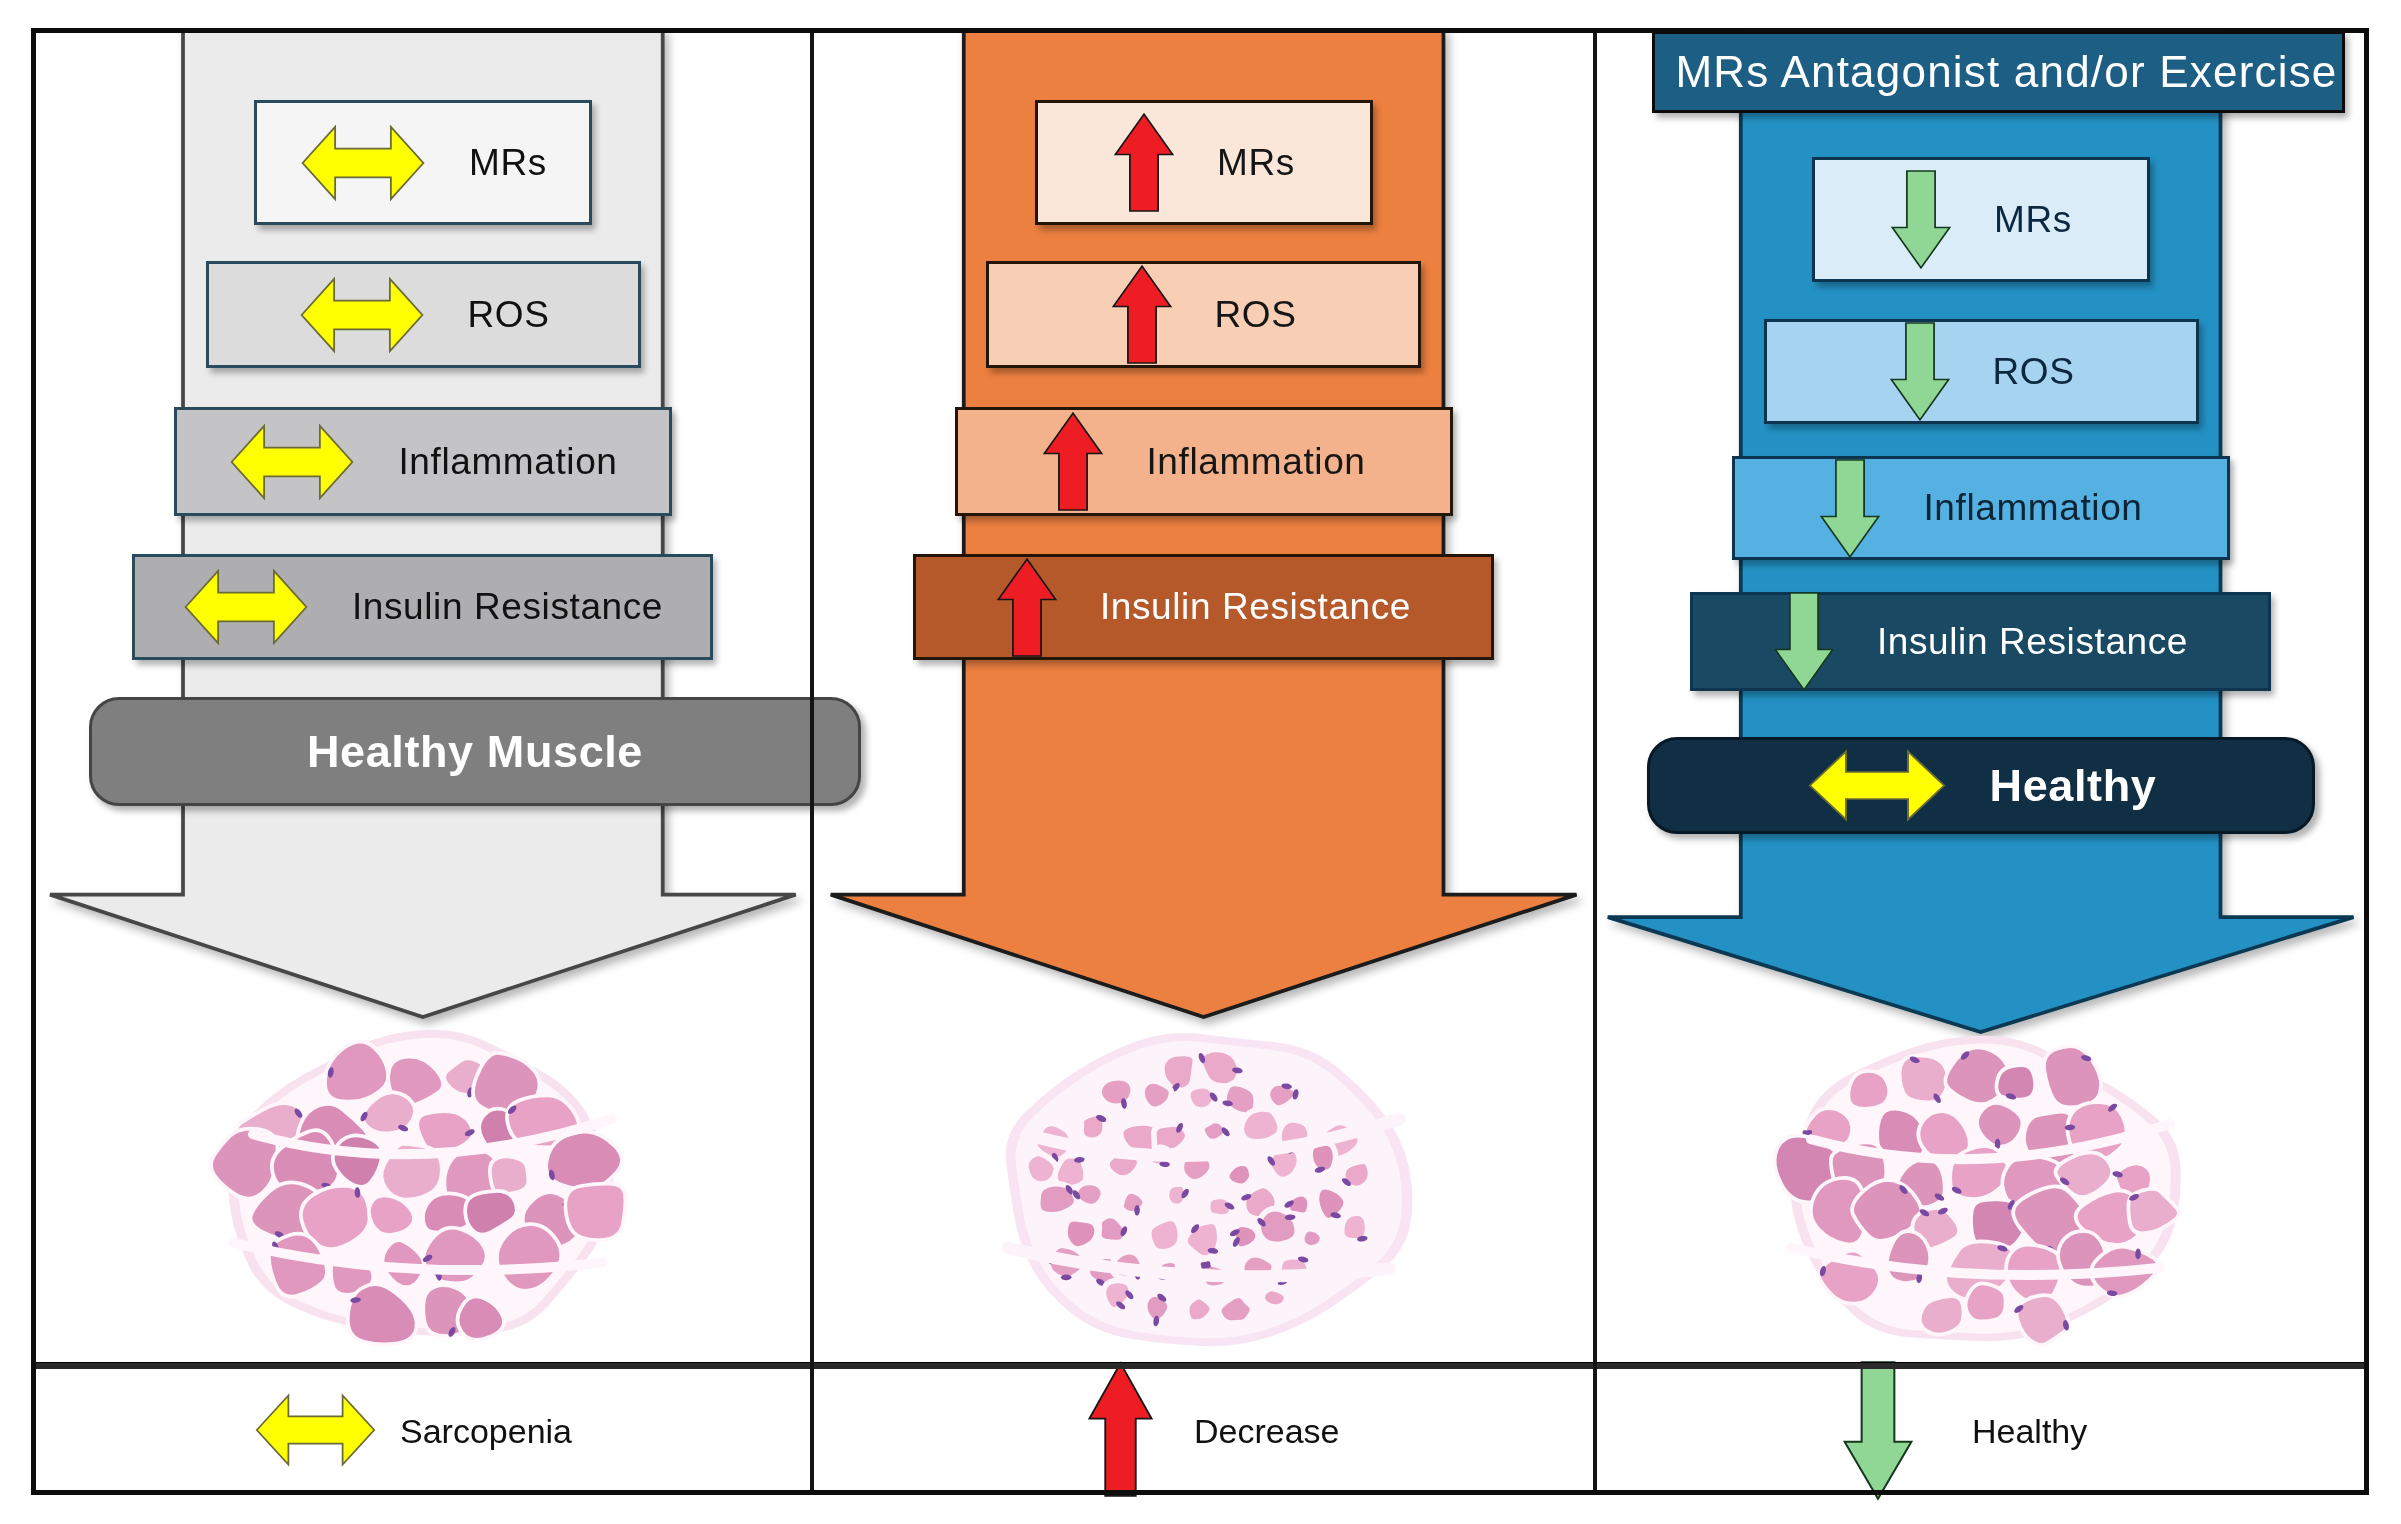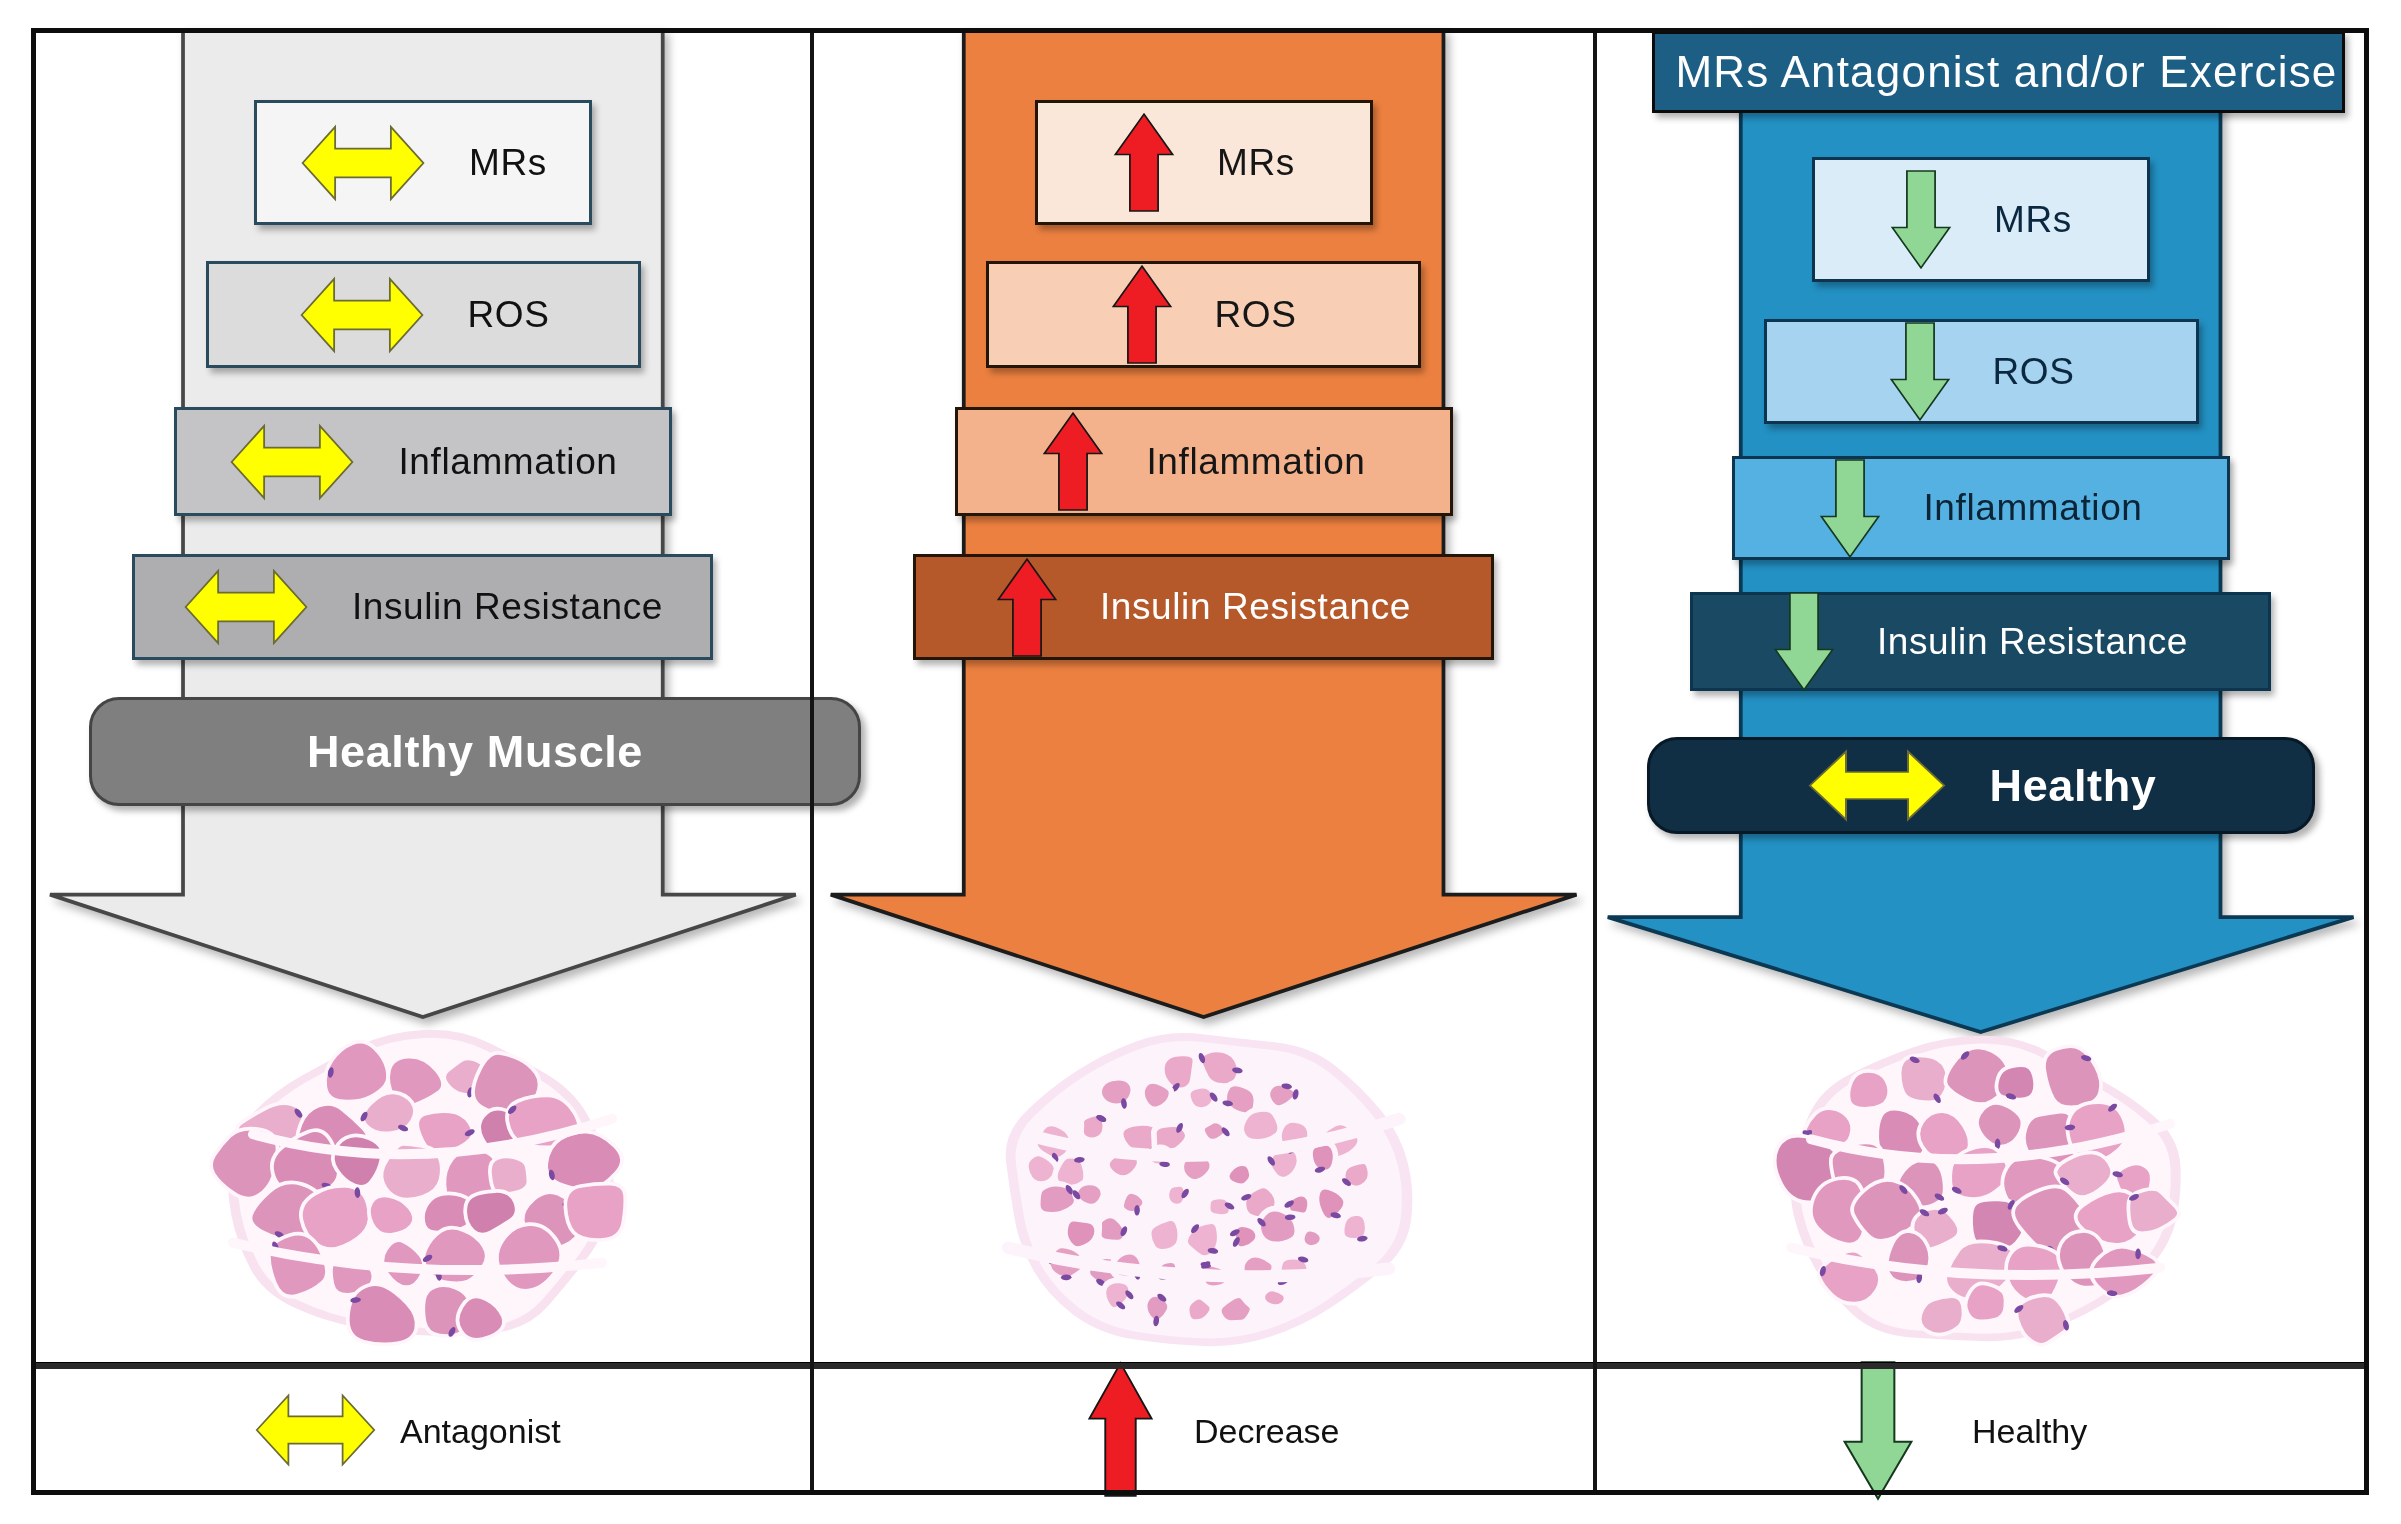--- a/index.html
+++ b/index.html
@@ -422,21 +422,21 @@
       <path d="M 479.9 484.6 Q 466.2 494.3 454.8 501.6 Q 443.4 508.8 428.3 498.7 Q 413.2 488.6 406.1 465.5 Q 399.1 442.3 421.0 432.2 Q 443.0 422.1 457.5 425.8 Q 472.1 429.5 482.8 452.2 Q 493.6 474.9 479.9 484.6 Z" fill="#eaaecd" stroke="#fef6fb" stroke-width="6" stroke-linejoin="round"></path>
       <ellipse cx="483.7" cy="473.4" rx="4.5" ry="8.5" transform="rotate(167 483.7 473.4)" fill="#7a49a1"></ellipse>
       <ellipse cx="408.1" cy="447.2" rx="4.5" ry="8.5" transform="rotate(53 408.1 447.2)" fill="#7a49a1"></ellipse>
       <path d="M 75 175.2 Q 347 249.6 651 150.39999999999998" fill="none" stroke="#fef6fb" stroke-width="16" stroke-linecap="round"></path>
       <path d="M 43 348.8 Q 315 415.76 635 381.03999999999996" fill="none" stroke="#fef6fb" stroke-width="16" stroke-linecap="round"></path>
     </svg>
 
   <svg class="legend-ga ga h" id="lg-ga-0" viewBox="0 0 200 132" width="125" height="82">
       <use href="#sym-lr"></use>
     </svg>
-  <span class="legend-label" id="lg-lb-0">Antagonist</span>
+  <span class="legend-label" id="lg-lb-0">Sarcopenia</span>
   <svg class="legend-ga ga inc" id="lg-ga-1" viewBox="0 0 108 226" width="67" height="141">
       <use href="#sym-up"></use>
     </svg>
   <span class="legend-label" id="lg-lb-1">Decrease</span>
   <svg class="legend-ga ga dec" id="lg-ga-2" viewBox="0 0 116 232" width="72" height="145">
       <use href="#sym-down"></use>
     </svg>
   <span class="legend-label" id="lg-lb-2">Healthy</span>
 
   <div class="legend-sep"></div>

